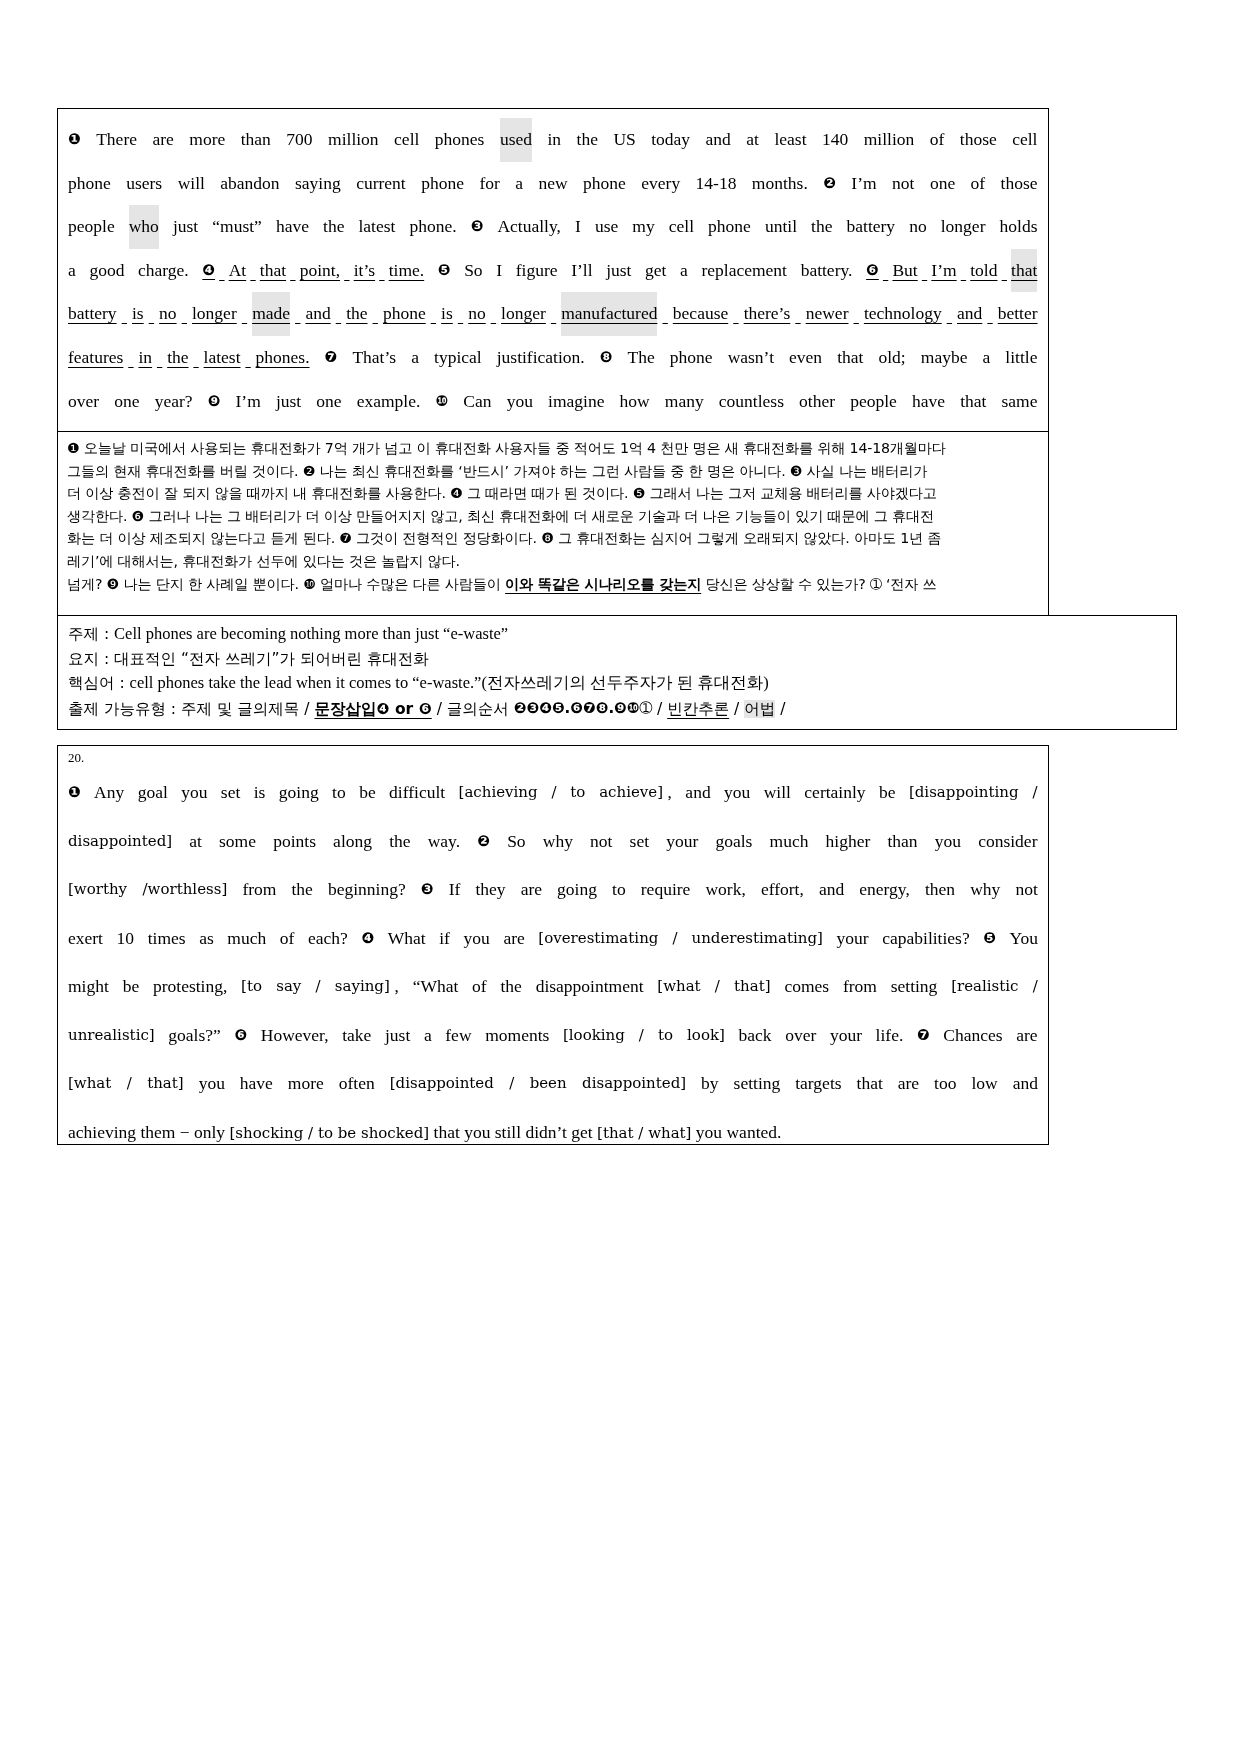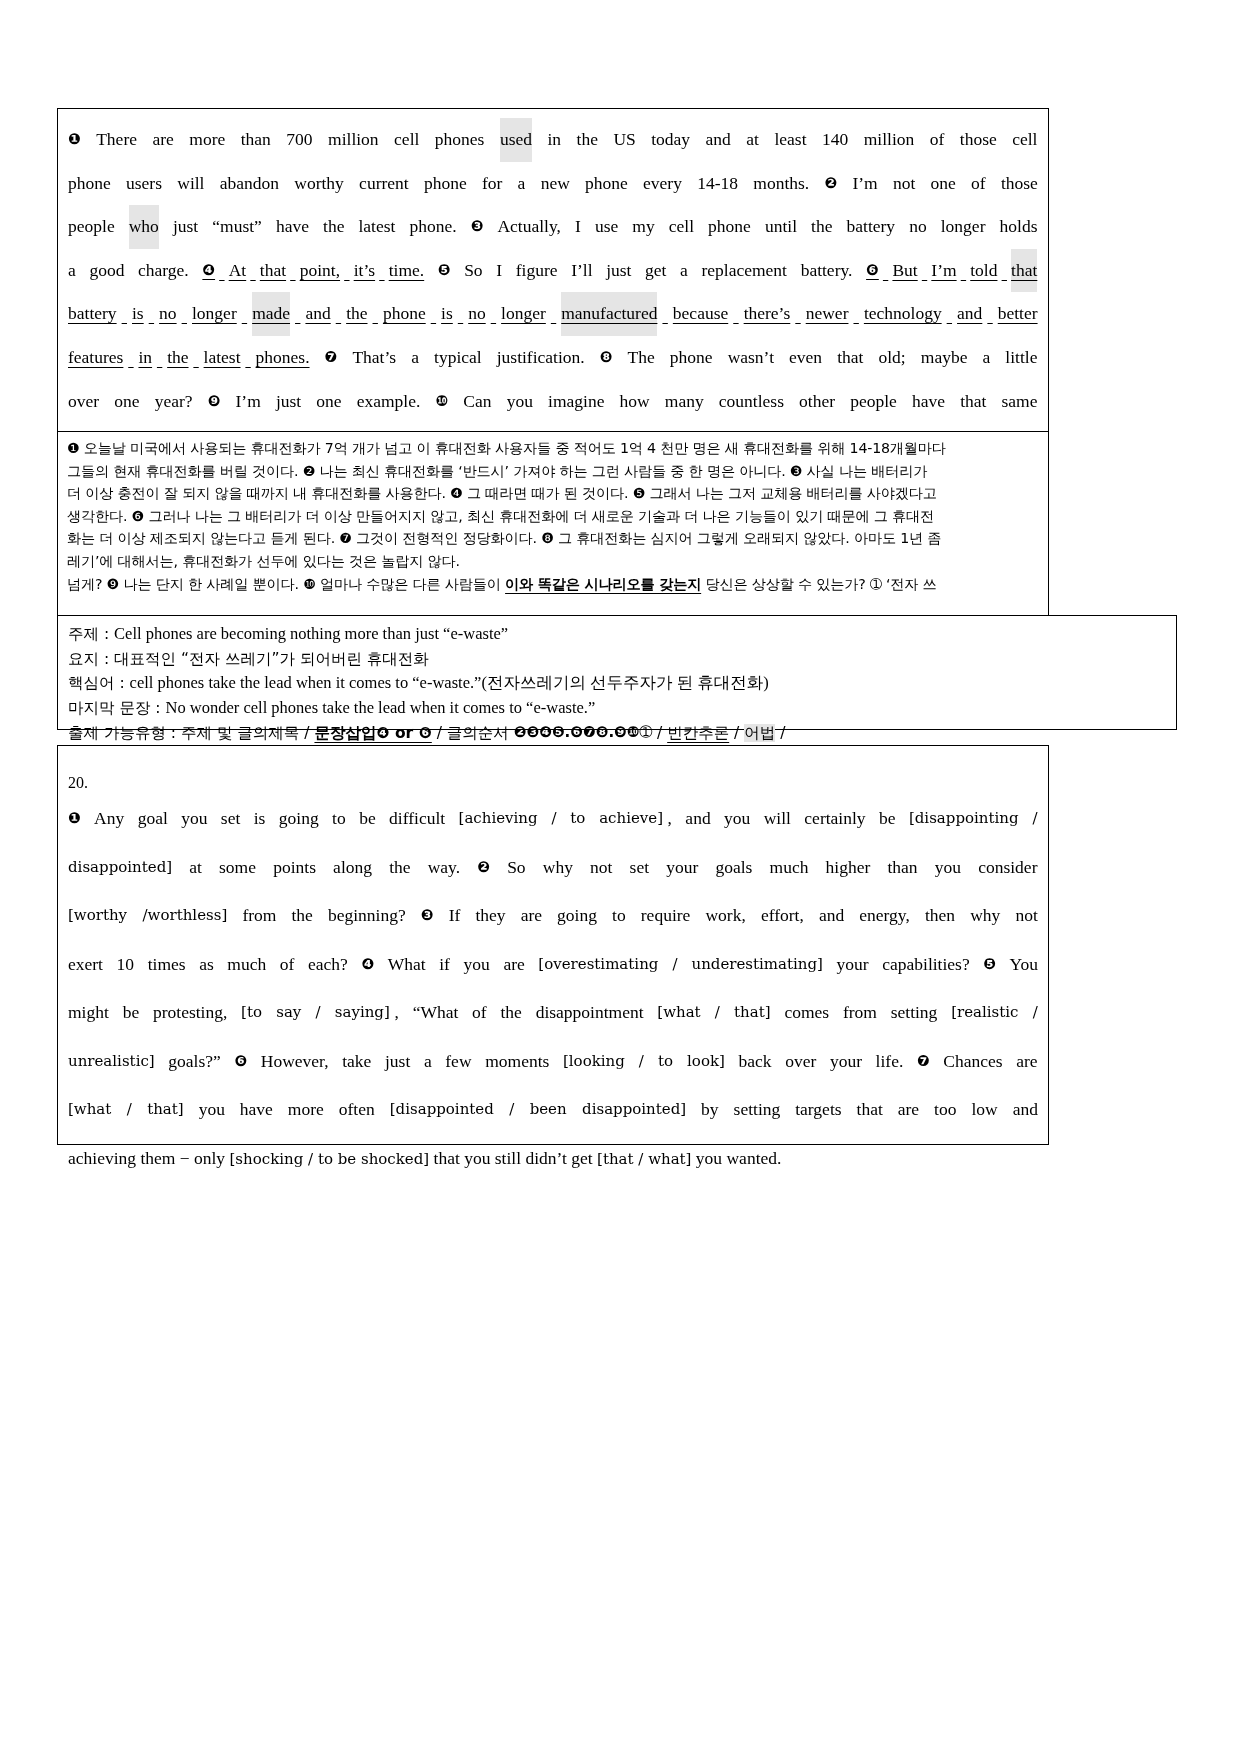--- a/index.html
+++ b/index.html
@@ -118,23 +118,22 @@
   .sum-body .kr{font-family:"DejaVu Sans", sans-serif; font-size:15.5px;}
   .sum-line{white-space:nowrap;}
 
   
   #q20-box{
     left:57px;top:745px;
     width:992px;height:400px;
   }
   .q20-num{
     padding:4px 0 0 10px;
-    font-size:16px;
+    font-size:13px;
     font-family:"Liberation Serif", serif;
-    margin-top:24px;
   }
   .q20-body{
     padding:2px 10px 0 10px;
     font-size:17.5px;
     line-height:48.5px;
     font-family:"Liberation Serif", serif;
   }
   .q20-body .ln{
     display:block;
     white-space:nowrap;
@@ -204,21 +203,21 @@
         </div>
         <div class="ln j">
           <span class="">phone</span>
           <span>&nbsp;</span>
           <span class="">users</span>
           <span>&nbsp;</span>
           <span class="">will</span>
           <span>&nbsp;</span>
           <span class="">abandon</span>
           <span>&nbsp;</span>
-          <span class="">worthy</span>
+          <span class="">saying</span>
           <span>&nbsp;</span>
           <span class="">current</span>
           <span>&nbsp;</span>
           <span class="">phone</span>
           <span>&nbsp;</span>
           <span class="">for</span>
           <span>&nbsp;</span>
           <span class="">a</span>
           <span>&nbsp;</span>
           <span class="">new</span>
@@ -478,23 +477,20 @@
       </div>
 
       <div class="sum-line">
         <span class="kr">요지</span><span class="kr"> : </span><span class="kr">대표적인 “전자 쓰레기”가 되어버린 휴대전화</span>
       </div>
 
       <div class="sum-line">
         <span class="kr">핵심어</span><span class="kr"> : </span><span>cell phones take the lead when it comes to “e-waste.”(전자쓰레기의 선두주자가 된 휴대전화)</span>
       </div>
 
-      <div class="sum-line">
-        <span class="kr">마지막 문장</span><span class="kr"> : </span><span>No wonder cell phones take the lead when it comes to “e-waste.”</span>
-      </div>
 
       <div class="sum-line">
         <span class="kr">출제 가능유형</span><span class="kr"> : </span><span class="kr">주제 및 글의제목 / </span><span class="kr u b">문장삽입❹ or ❻</span><span class="kr"> / 글의순서 </span><span class="cn b">❷❸❹❺.❻❼❽.❾❿➀</span><span class="kr"> / </span><span class="kr u">빈칸추론</span><span class="kr"> / </span><span class="kr hl-green">어법</span><span class="kr"> /</span>
       </div>
 
     </div>
   </div>
 
   <div class="box" id="q20-box">
     <div class="q20-num">20.</div>

